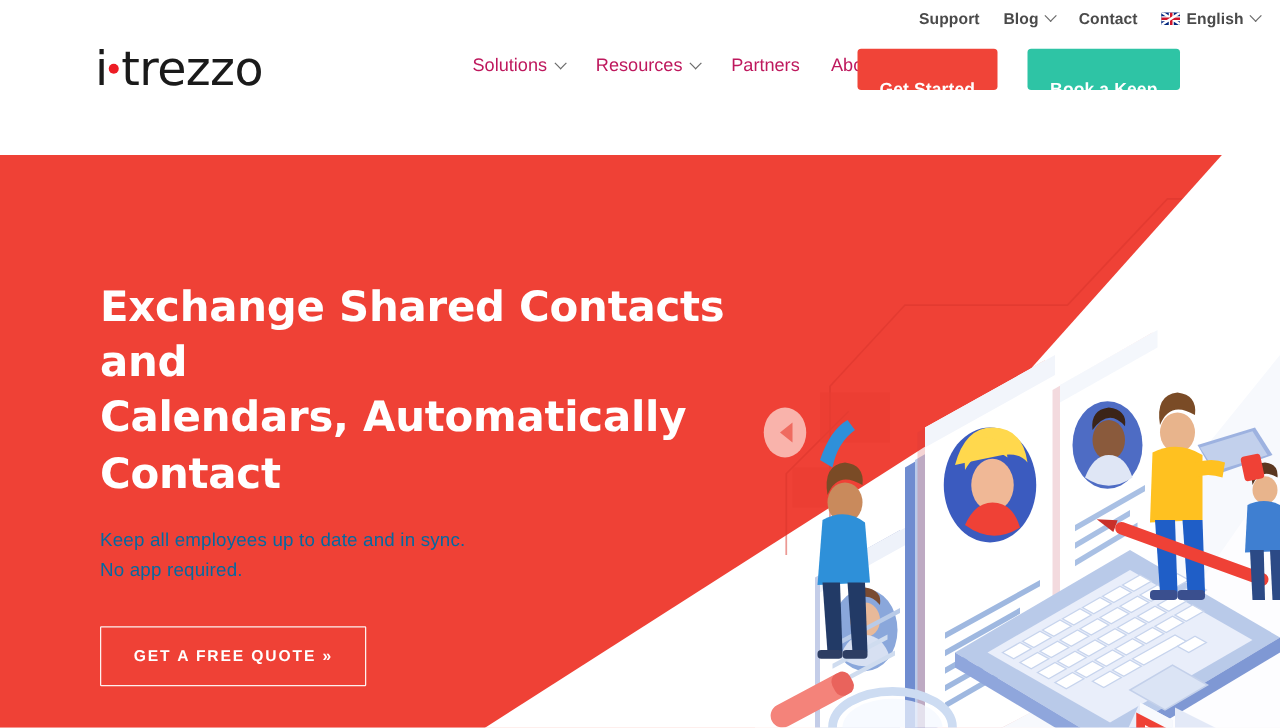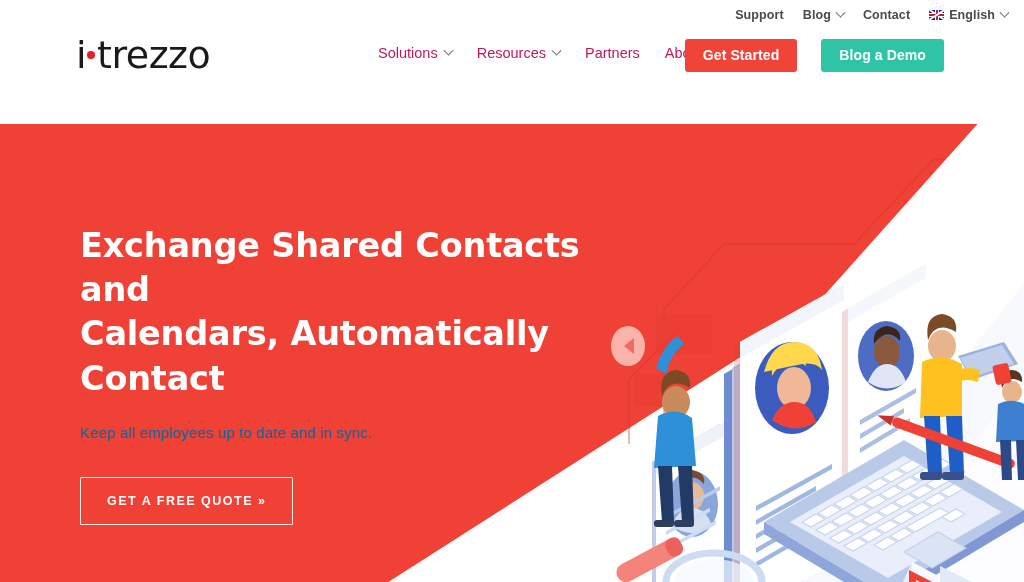--- a/index.html
+++ b/index.html
@@ -118,21 +118,21 @@
   .header-ctas {
     position: absolute; right: 80px; top: 39px;
     display: flex; gap: 24px;
   }
   .btn-pill {
     border: none;
     border-radius: 3px;
     color: #ffffff;
     font-size: 14px;
     font-weight: 700;
-    padding: 0 18px;
+    padding: 16px 18px;
     height: 33px;
     line-height: 33px;
     cursor: pointer;
     white-space: nowrap;
     font-family: "Liberation Sans", sans-serif;
     letter-spacing: .1px;
   }
   .btn-red   { background: #f04438; }
   .btn-green { background: #2ec4a5; }
 
@@ -249,21 +249,21 @@
         <span>Partners</span>
       </a>
       <a class="nav-item">
         <span>About</span>
         <i class="caret"></i>
       </a>
     </nav>
 
     <div class="header-ctas">
       <button class="btn-pill btn-red">Get Started</button>
-      <button class="btn-pill btn-green">Blog a Demo</button>
+      <button class="btn-pill btn-green">Book a Keep</button>
     </div>
   </header>
 
   <section class="hero">
 
     <div class="hero-red"></div>
 
     <svg class="hero-deco" viewBox="0 0 420 320">
       <g fill="none" stroke="#d8352c" stroke-width="1.4">
         <path d="M60 300 L60 185 L120 120 L250 120 L330 35 L420 35"></path>
@@ -275,20 +275,21 @@
       </g>
     </svg>
 
     <div class="hero-content">
       <h1 class="hero-title">
         <span>Exchange Shared Contacts and</span><br>
         <span>Calendars, Automatically Contact</span><br>
       </h1>
       <p class="hero-sub">
         <span>Keep all employees up to date and in sync.</span>
+        <span>No app required.</span>
       </p>
       <button class="hero-btn">GET A FREE QUOTE »</button>
     </div>
 
     <svg class="illo" viewBox="0 0 420 494">
       <defs>
         <clipPath id="heroClip">
           <polygon points="0,0 420,0 420,494 0,494"></polygon>
         </clipPath>
       </defs>

